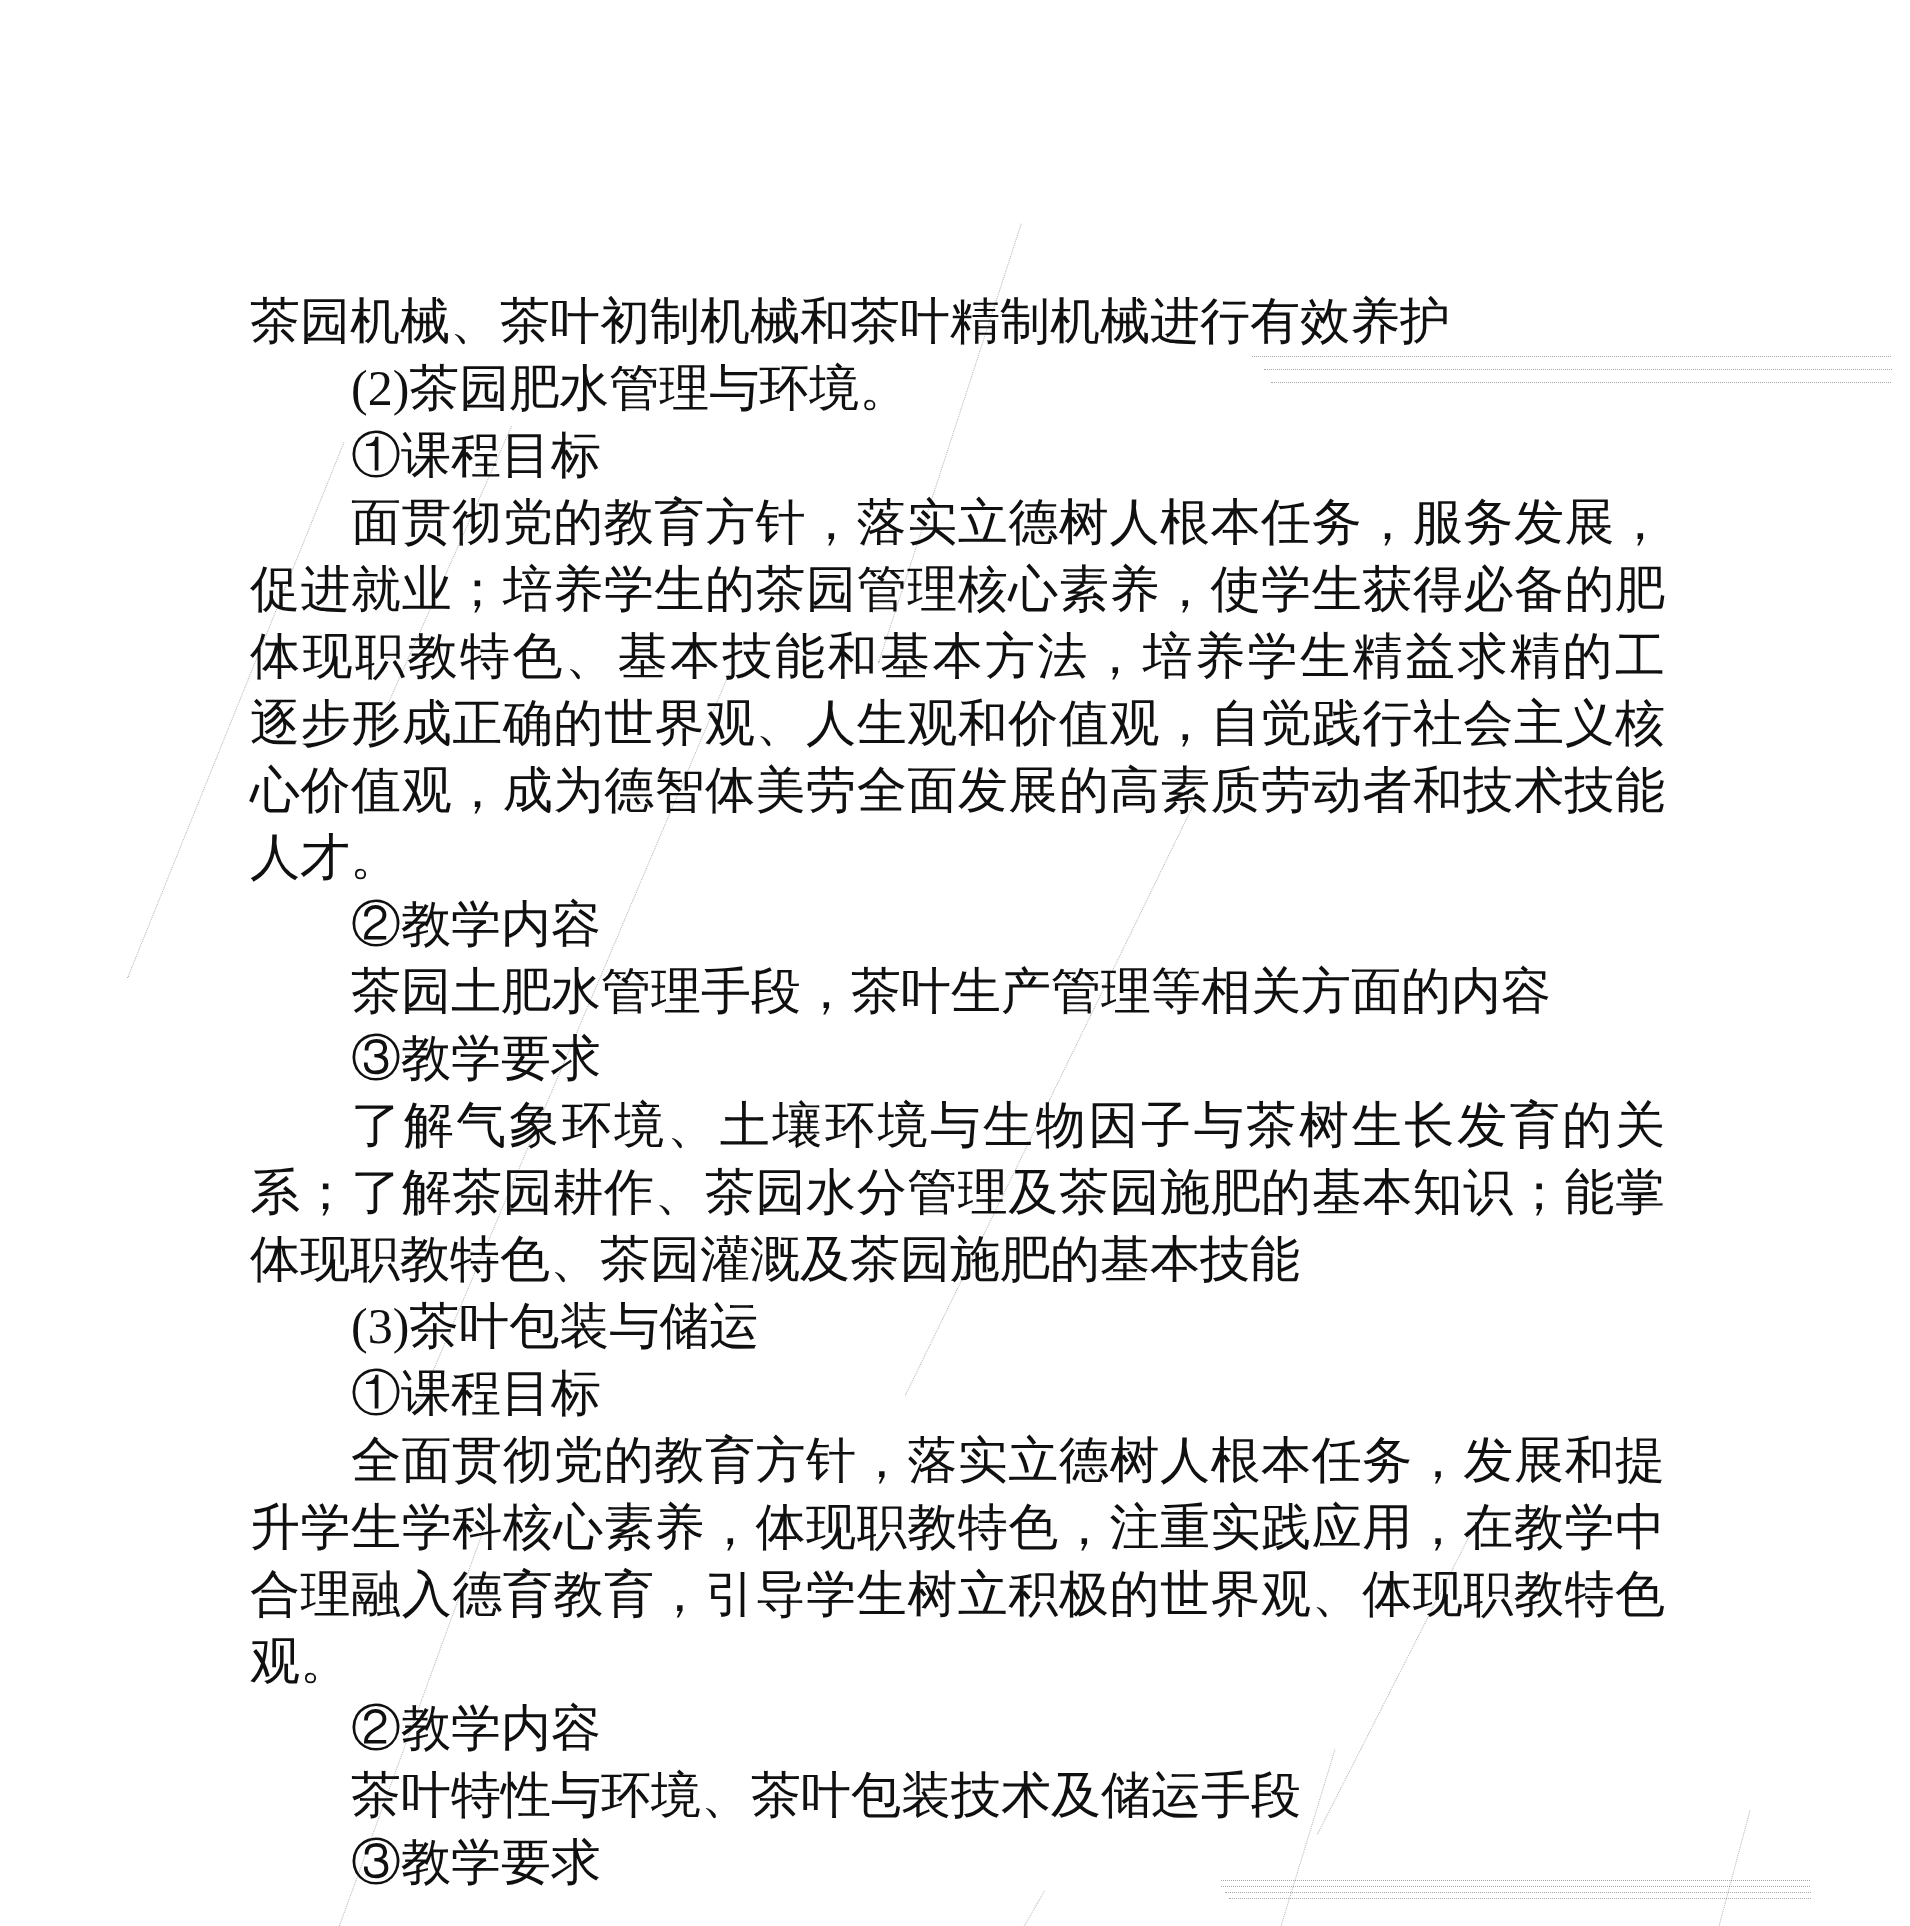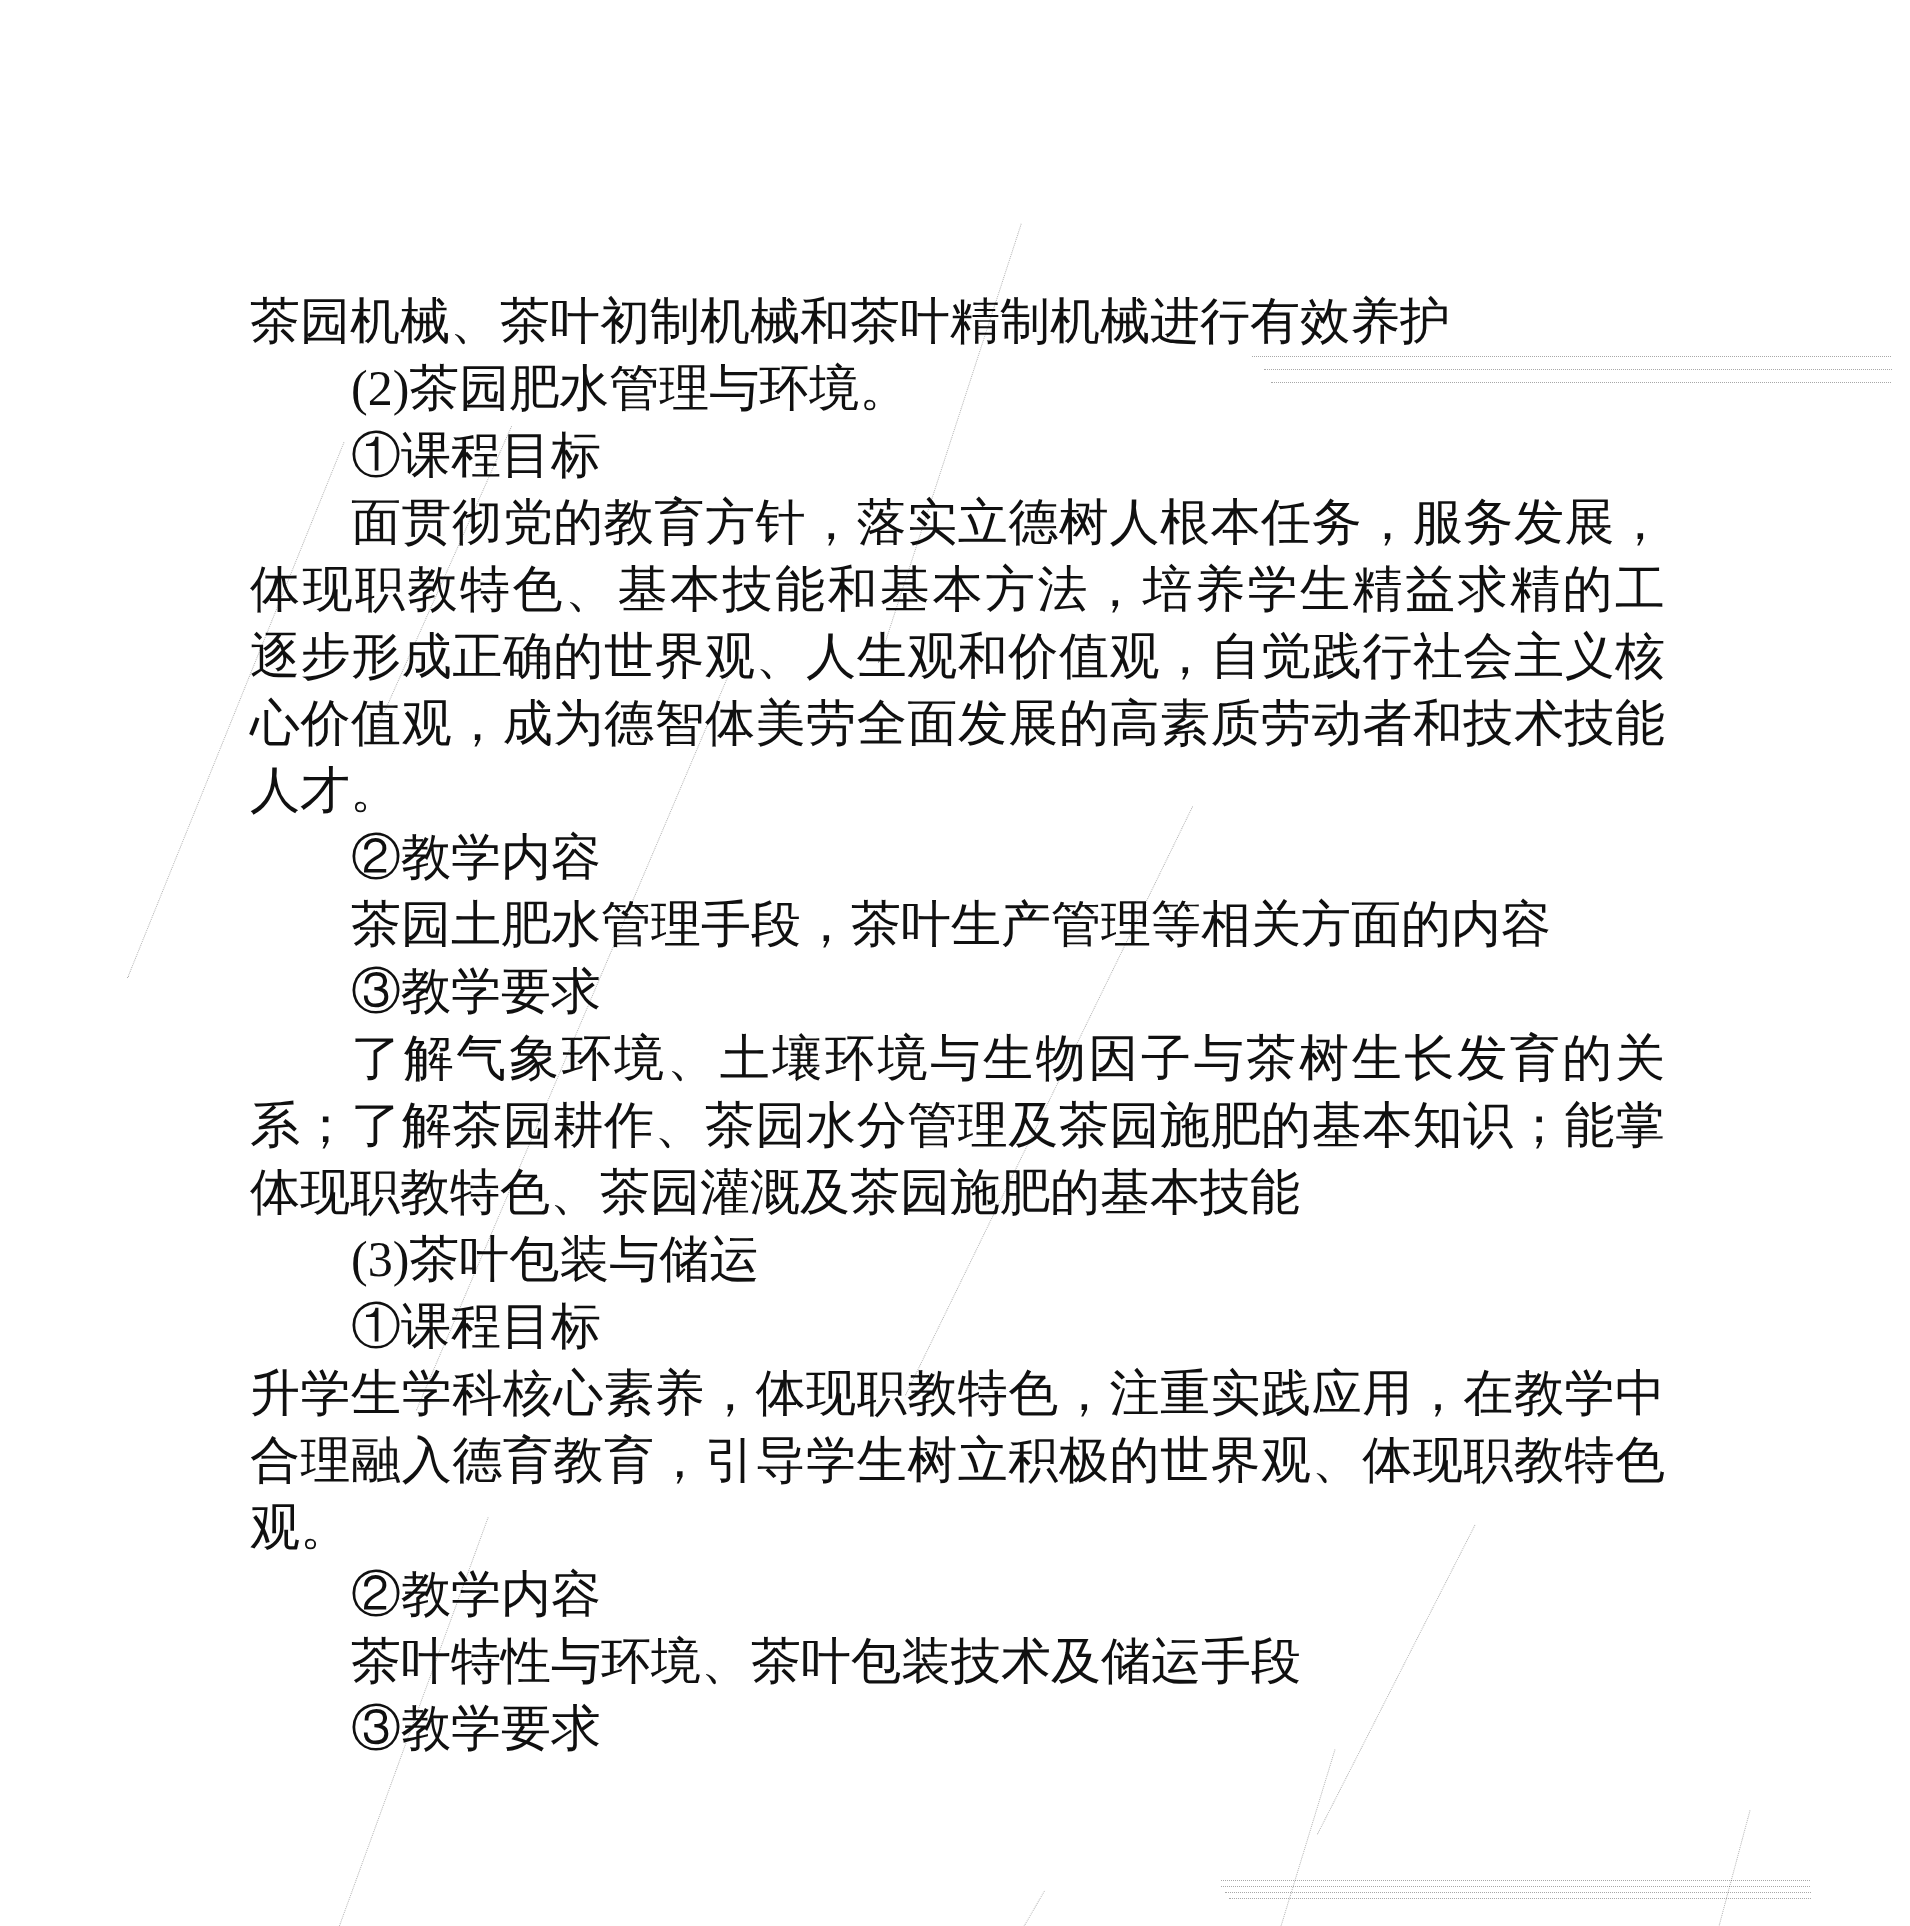--- a/index.html
+++ b/index.html
@@ -72,32 +72,34 @@
 <div class="hseg" style="left:1221px;top:1880px;width:589px;"></div>
 <div class="hseg" style="left:1221px;top:1886px;width:589px;"></div>
 <div class="hseg" style="left:1225px;top:1892px;width:586px;"></div>
 <div class="hseg" style="left:1229px;top:1898px;width:582px;"></div>
 
 <div class="doc">
     <div class="line">茶园机械、茶叶初制机械和茶叶精制机械进行有效养护</div>
     <div class="line indent">(2)茶园肥水管理与环境。</div>
     <div class="line indent">①课程目标</div>
     <div class="line indent justify">面贯彻党的教育方针，落实立德树人根本任务，服务发展，</div>
+    <div class="line justify">促进就业；培养学生的茶园管理核心素养，使学生获得必备的肥</div>
     <div class="line justify">体现职教特色、基本技能和基本方法，培养学生精益求精的工</div>
     <div class="line justify">逐步形成正确的世界观、人生观和价值观，自觉践行社会主义核</div>
     <div class="line justify">心价值观，成为德智体美劳全面发展的高素质劳动者和技术技能</div>
     <div class="line">人才。</div>
     <div class="line indent">②教学内容</div>
     <div class="line indent">茶园土肥水管理手段，茶叶生产管理等相关方面的内容</div>
     <div class="line indent">③教学要求</div>
     <div class="line indent justify">了解气象环境、土壤环境与生物因子与茶树生长发育的关</div>
     <div class="line justify">系；了解茶园耕作、茶园水分管理及茶园施肥的基本知识；能掌</div>
     <div class="line">体现职教特色、茶园灌溉及茶园施肥的基本技能</div>
     <div class="line indent">(3)茶叶包装与储运</div>
     <div class="line indent">①课程目标</div>
+    <div class="line indent justify">全面贯彻党的教育方针，落实立德树人根本任务，发展和提</div>
     <div class="line justify">升学生学科核心素养，体现职教特色，注重实践应用，在教学中</div>
     <div class="line justify">合理融入德育教育，引导学生树立积极的世界观、体现职教特色</div>
     <div class="line">观。</div>
     <div class="line indent">②教学内容</div>
     <div class="line indent">茶叶特性与环境、茶叶包装技术及储运手段</div>
     <div class="line indent">③教学要求</div>
   </div>
 
 
 </body></html>

